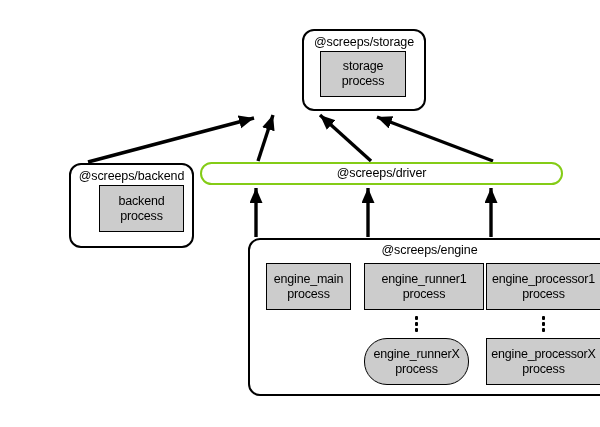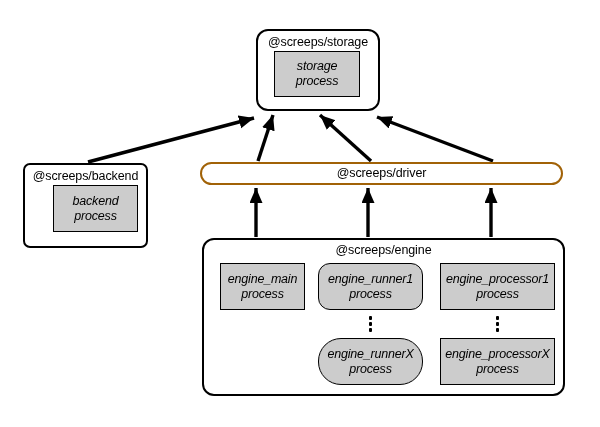--- a/index.html
+++ b/index.html
@@ -22,40 +22,41 @@
     top: 0;
     width: 600px;
     height: 427px;
   }
   .pkg {
     position: absolute;
     background: #ffffff;
     border: 2px solid #000000;
     border-radius: 12px;
     box-sizing: border-box;
+    margin-left: 46px;
   }
   .pkg-label {
     text-align: center;
     font-size: 12.5px;
     letter-spacing: -0.1px;
     padding-top: 4px;
     white-space: nowrap;
   }
   .pkg-storage { left: 256px; top: 29px; width: 124px; height: 82px; }
-  .pkg-backend { left: 23px;  top: 163px; width: 125px; height: 85px; border-radius: 7px; }
+  .pkg-backend { left: 23px;  top: 163px; width: 125px; height: 85px; }
   .pkg-engine  { left: 202px; top: 238px; width: 363px; height: 158px; }
   .pkg-engine .pkg-label { padding-top: 3px; }
   .pill {
     position: absolute;
     left: 200px;
     top: 162px;
     width: 363px;
     height: 23px;
     background: #ffffff;
-    border: 2px solid #a16207;
+    border: 2px solid #84cc16;
     border-radius: 11.5px;
     box-sizing: border-box;
     text-align: center;
     font-size: 12.5px;
     line-height: 18px;
     letter-spacing: -0.1px;
   }
   .proc {
     position: absolute;
     background: #cccccc;
@@ -63,27 +64,26 @@
     box-sizing: border-box;
     display: flex;
     flex-direction: column;
     align-items: center;
     justify-content: center;
     text-align: center;
     font-size: 12.5px;
     line-height: 15px;
     letter-spacing: -0.2px;
     white-space: nowrap;
-    font-style: italic;
   }
   .proc span { display: block; }
   .proc-storage    { left: 16px;  top: 20px; width: 86px;  height: 46px; }
   .proc-backend    { left: 28px;  top: 20px; width: 85px;  height: 47px; }
   .proc-main       { left: 16px;   top: 23px; width: 85px;  height: 47px; }
-  .proc-runner1    { left: 114px; top: 23px; width: 105px; height: 47px; border-radius: 12px; }
+  .proc-runner1    { left: 114px; top: 23px; width: 120px; height: 47px; }
   .proc-processor1 { left: 236px; top: 23px; width: 115px; height: 47px; }
   .proc-runnerX    { left: 114px; top: 98px; width: 105px; height: 47px; border-radius: 23px; }
   .proc-processorX { left: 236px; top: 98px; width: 115px; height: 47px; }
   .vdots {
     position: absolute;
     top: 73px;
     height: 22px;
     display: flex;
     flex-direction: column;
     align-items: center;

